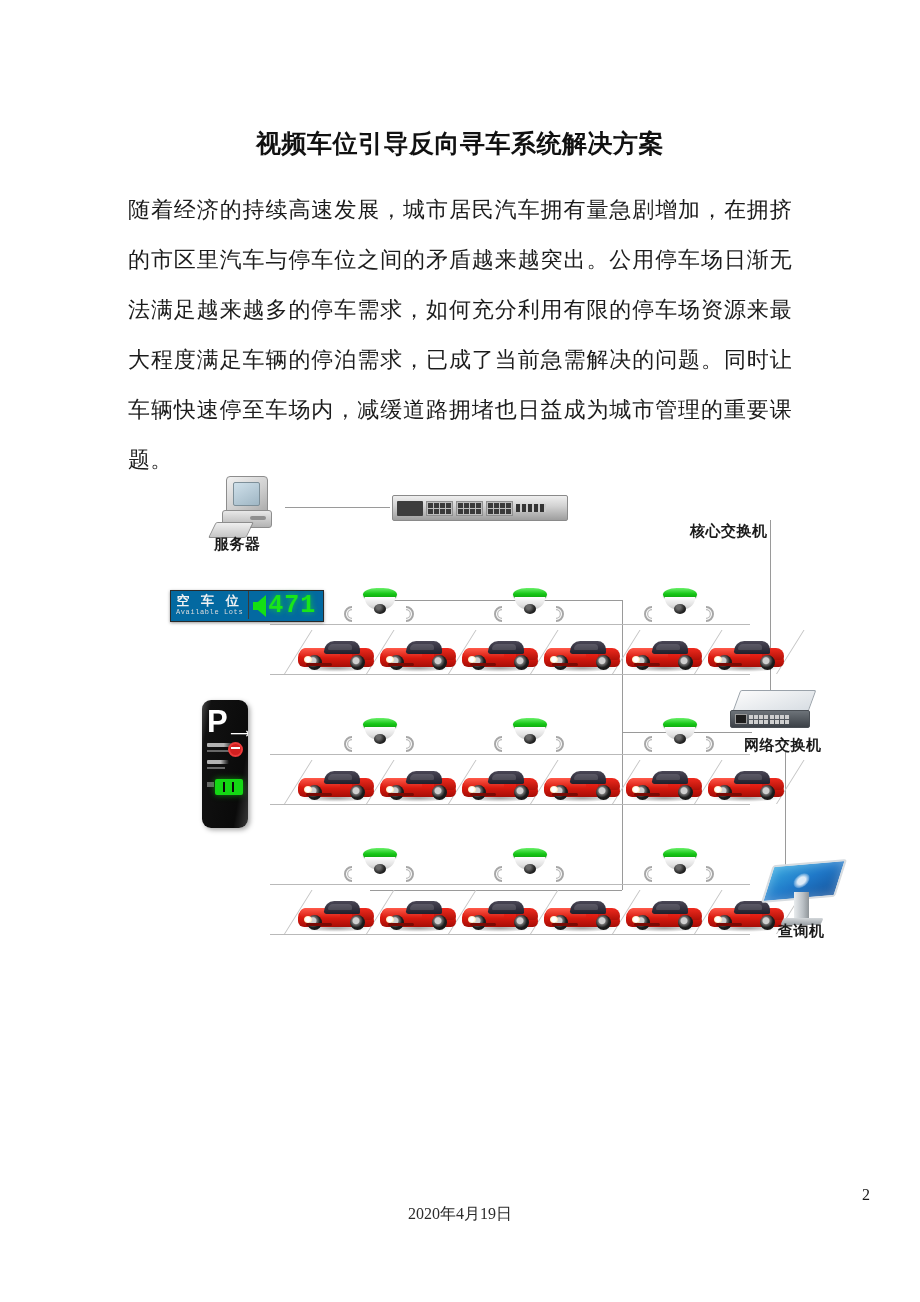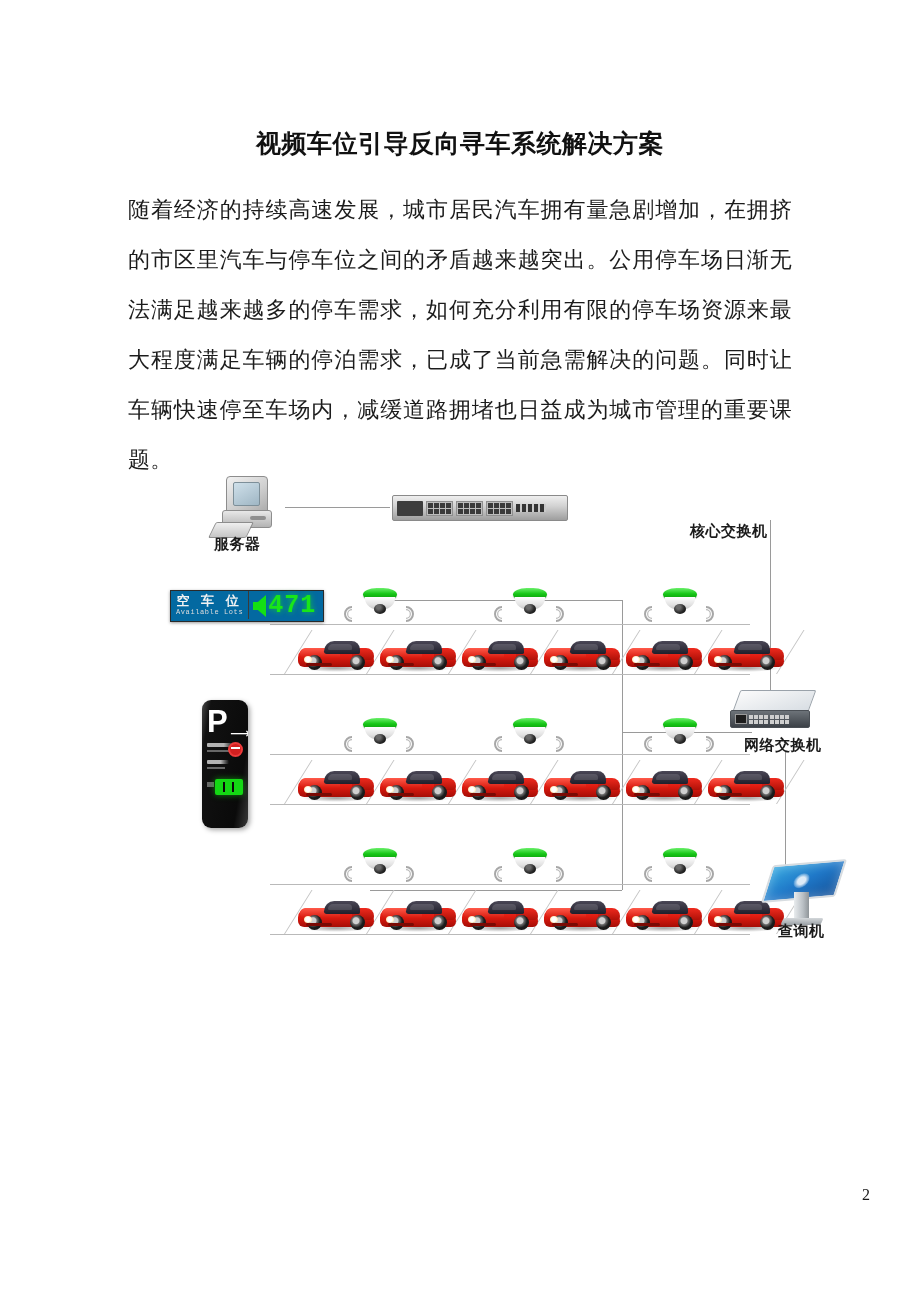--- a/index.html
+++ b/index.html
@@ -1018,15 +1018,16 @@
         </div>
         <div class="wave" style="left: 568px; top: 402px;">
           <span class="s1"></span>
           <span class="s2"></span>
         </div>
       </div>
 
   </div>
 
 
+  <div class="footer-date">2020年4月19日</div>
   <div class="footer-pageno">2</div>
 
 </div>
 
 </body></html>

